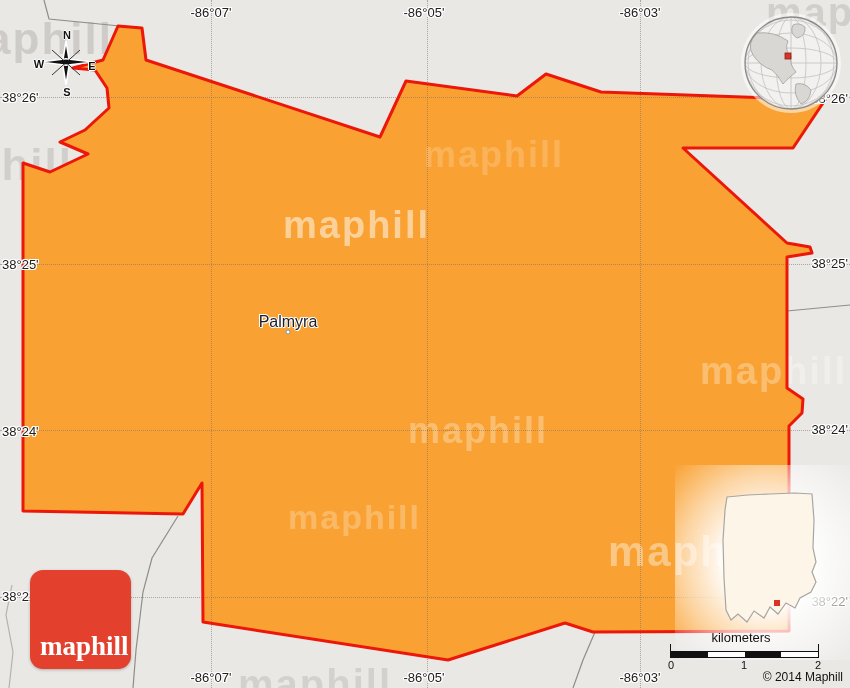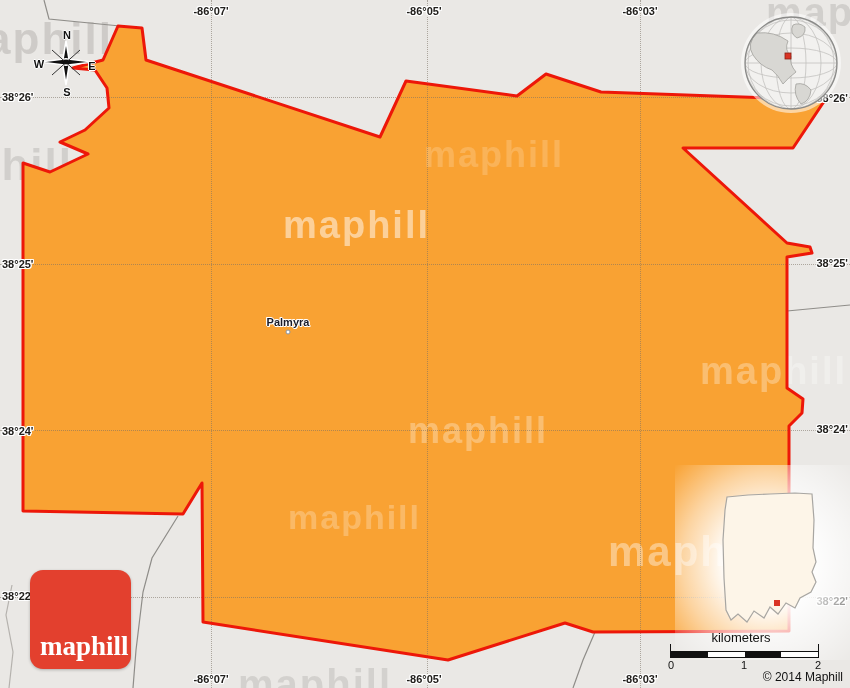--- a/index.html
+++ b/index.html
@@ -4,36 +4,36 @@
 <style>
   html,body{margin:0;padding:0;}
   body{width:850px;height:688px;overflow:hidden;font-family:"Liberation Sans",sans-serif;}
   .stage{position:relative;width:850px;height:688px;background:#EAE8E5;overflow:hidden;}
   .layer{position:absolute;left:0;top:0;width:850px;height:688px;pointer-events:none;}
   svg.layer{display:block;}
   
   .grid-h{position:absolute;left:0;width:850px;height:0;border-top:1px dotted rgba(120,112,100,.55);}
   .grid-v{position:absolute;top:0;height:688px;width:0;border-left:1px dotted rgba(120,112,100,.55);}
   
-  .coord{position:absolute;font-size:11px;font-weight:700;color:#22201d;
+  .coord{position:absolute;font-size:13px;font-weight:400;color:#22201d;
     text-shadow:1px 0 0 #fff,-1px 0 0 #fff,0 1px 0 #fff,0 -1px 0 #fff,1px 1px 0 #fff,-1px -1px 0 #fff,1px -1px 0 #fff,-1px 1px 0 #fff;
     white-space:nowrap;}
   .coord.top{transform:translateX(-50%);top:5px;}
   .coord.bottom{transform:translateX(-50%);bottom:3px;}
   .coord.left{left:2px;transform:translateY(-50%);}
   .coord.right{right:2px;transform:translateY(-50%);text-align:right;}
   
   .wm{position:absolute;font-weight:700;letter-spacing:2px;white-space:nowrap;}
   .wm.orange{color:#fff;}
   .wm.gray{color:#9b9894;}
   
   .cletter{position:absolute;font-size:11px;font-weight:700;color:#111;
     text-shadow:1px 0 0 #fff,-1px 0 0 #fff,0 1px 0 #fff,0 -1px 0 #fff;transform:translate(-50%,-50%);}
   
-  .place{position:absolute;font-size:11px;font-weight:700;color:#1c1c28;transform:translate(-50%,-50%);
+  .place{position:absolute;font-size:16px;font-weight:400;color:#1c1c28;transform:translate(-50%,-50%);
     text-shadow:1px 0 0 #fff,-1px 0 0 #fff,0 1px 0 #fff,0 -1px 0 #fff,1px 1px 0 #fff,-1px -1px 0 #fff;}
   .place-dot{position:absolute;width:5px;height:5px;border-radius:50%;background:#fff;border:1px solid #8a93a0;box-sizing:border-box;transform:translate(-50%,-50%);}
   
   .logo{position:absolute;left:30px;top:570px;width:101px;height:99px;background:#E3402E;border-radius:13px;
     box-shadow:0 1px 3px rgba(0,0,0,.25);}
   .logo span{position:absolute;left:10px;bottom:7px;color:#fff;font-family:"Liberation Serif",serif;font-weight:700;font-size:27px;letter-spacing:0px;}
   
   .inset-glow{position:absolute;left:675px;top:465px;width:185px;height:195px;
     background:radial-gradient(ellipse at center,rgba(255,255,255,.95) 35%,rgba(255,255,255,.55) 65%,rgba(255,255,255,0) 100%);}
   

